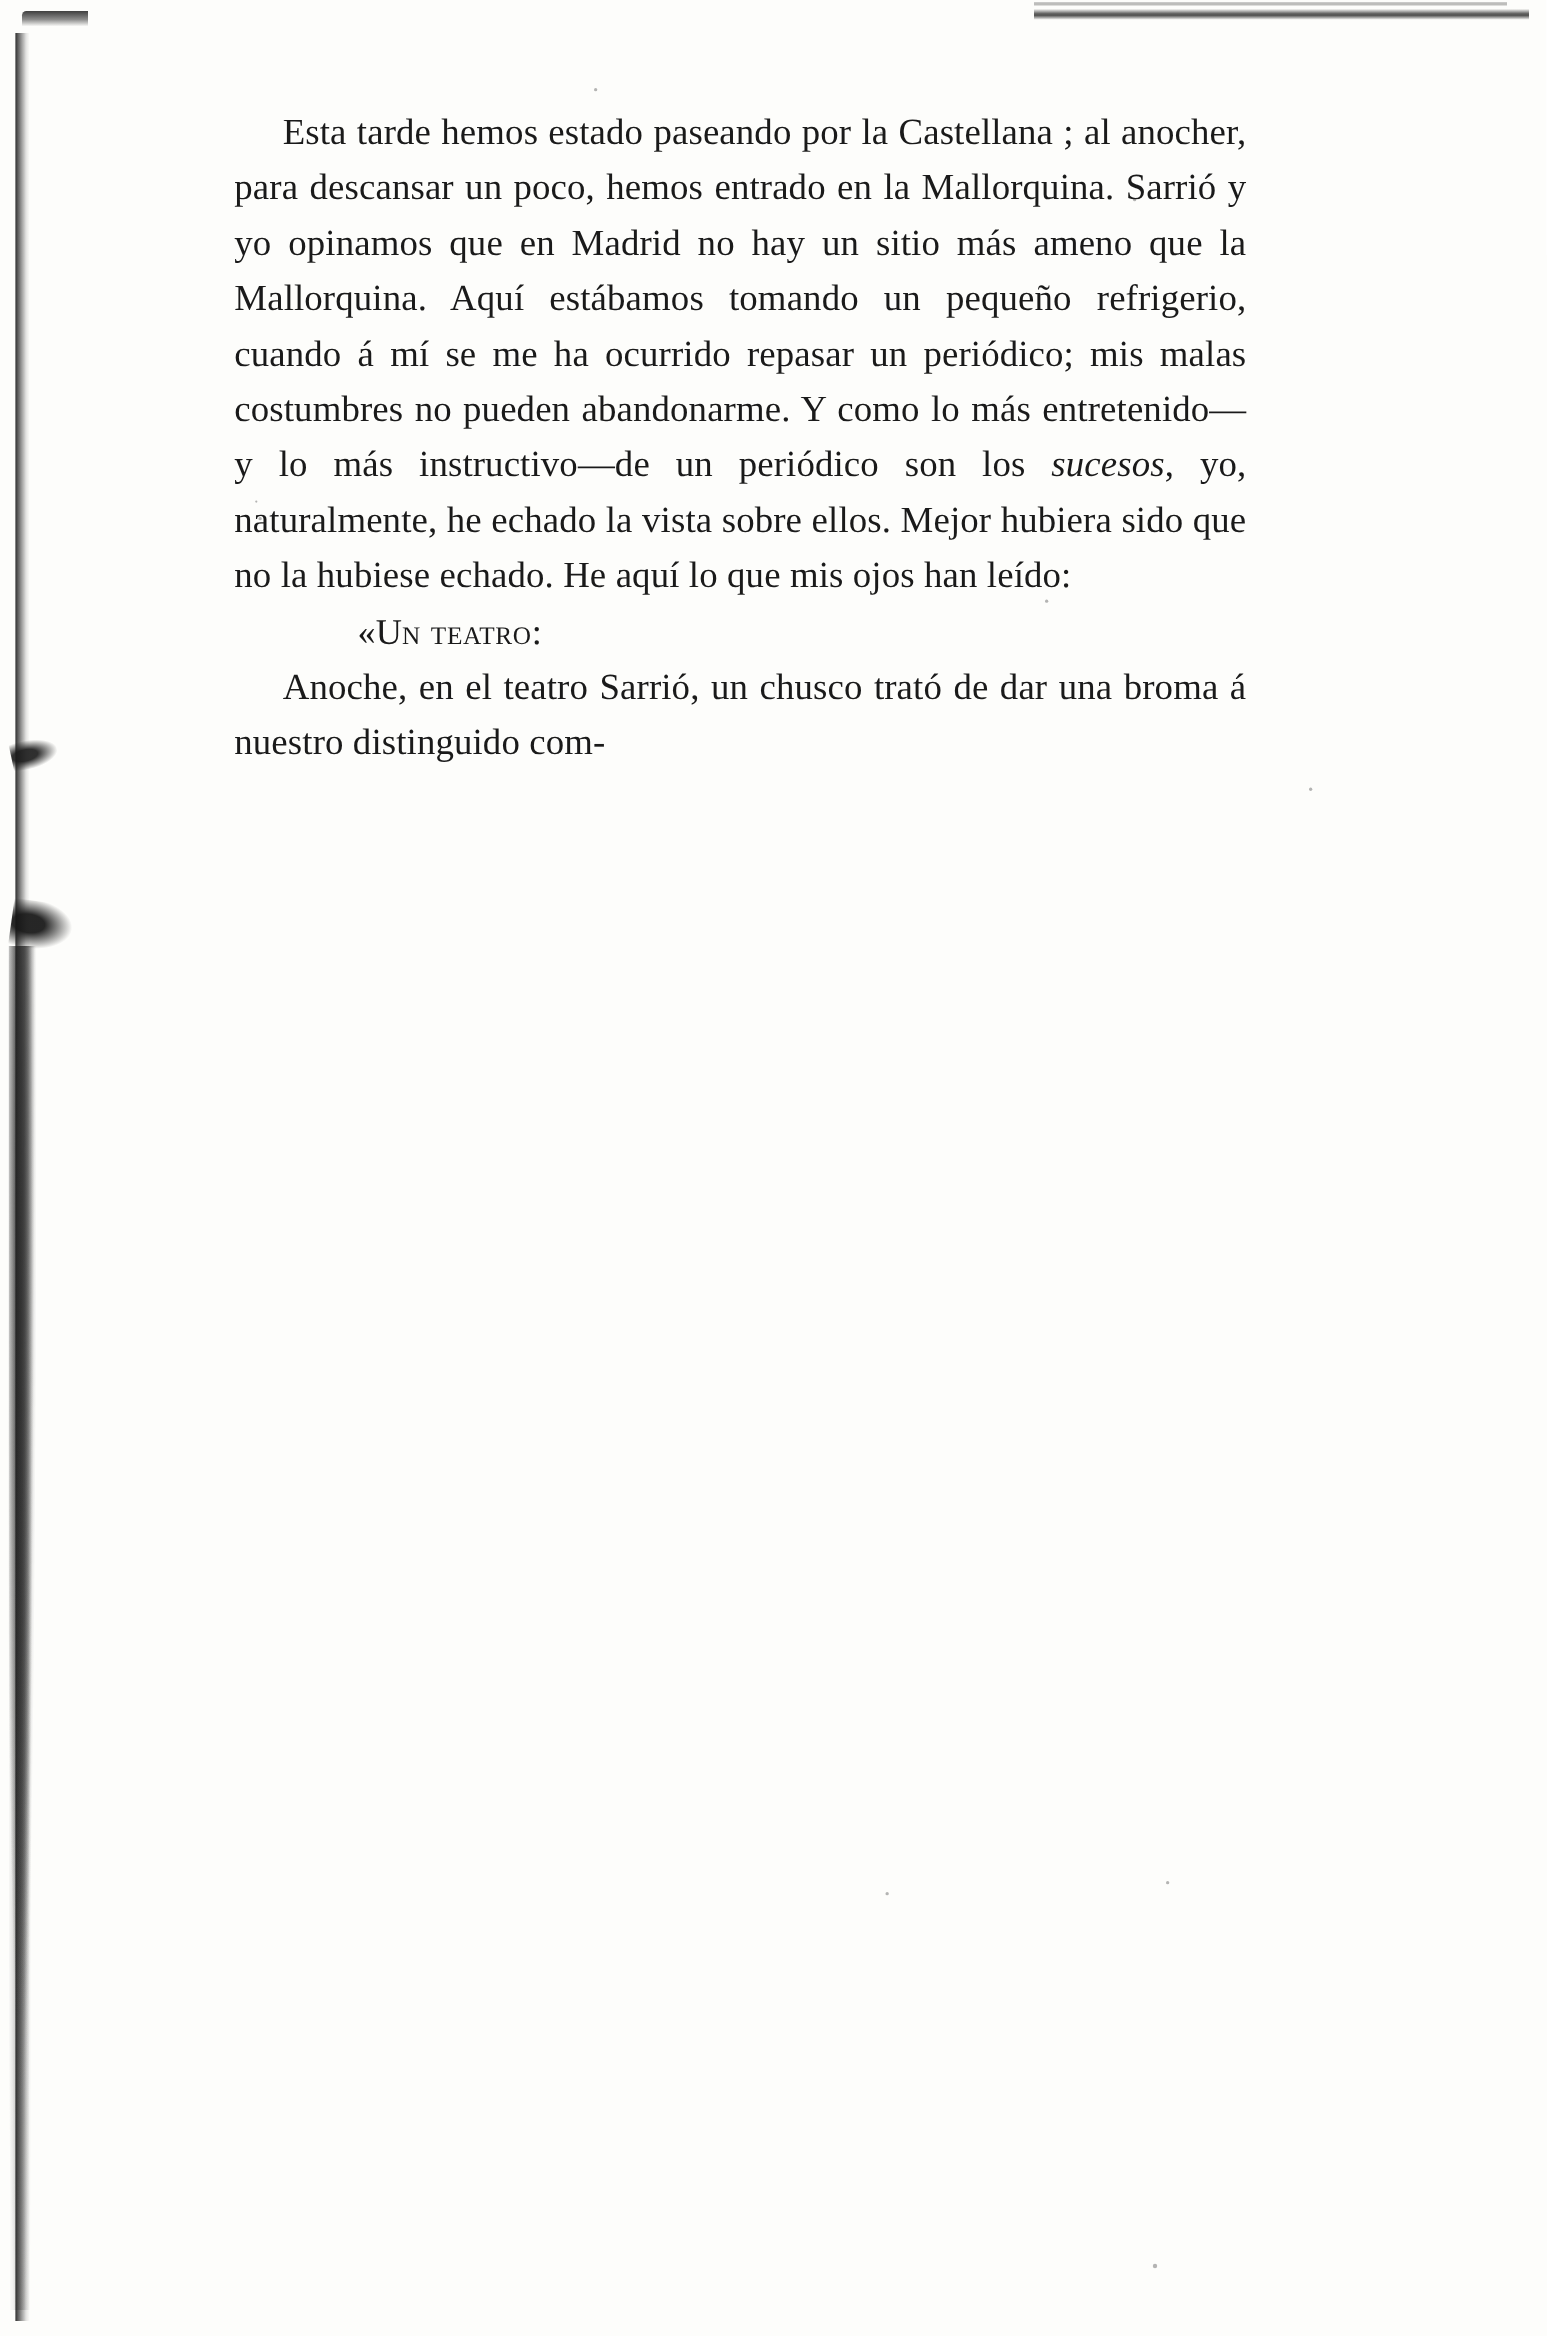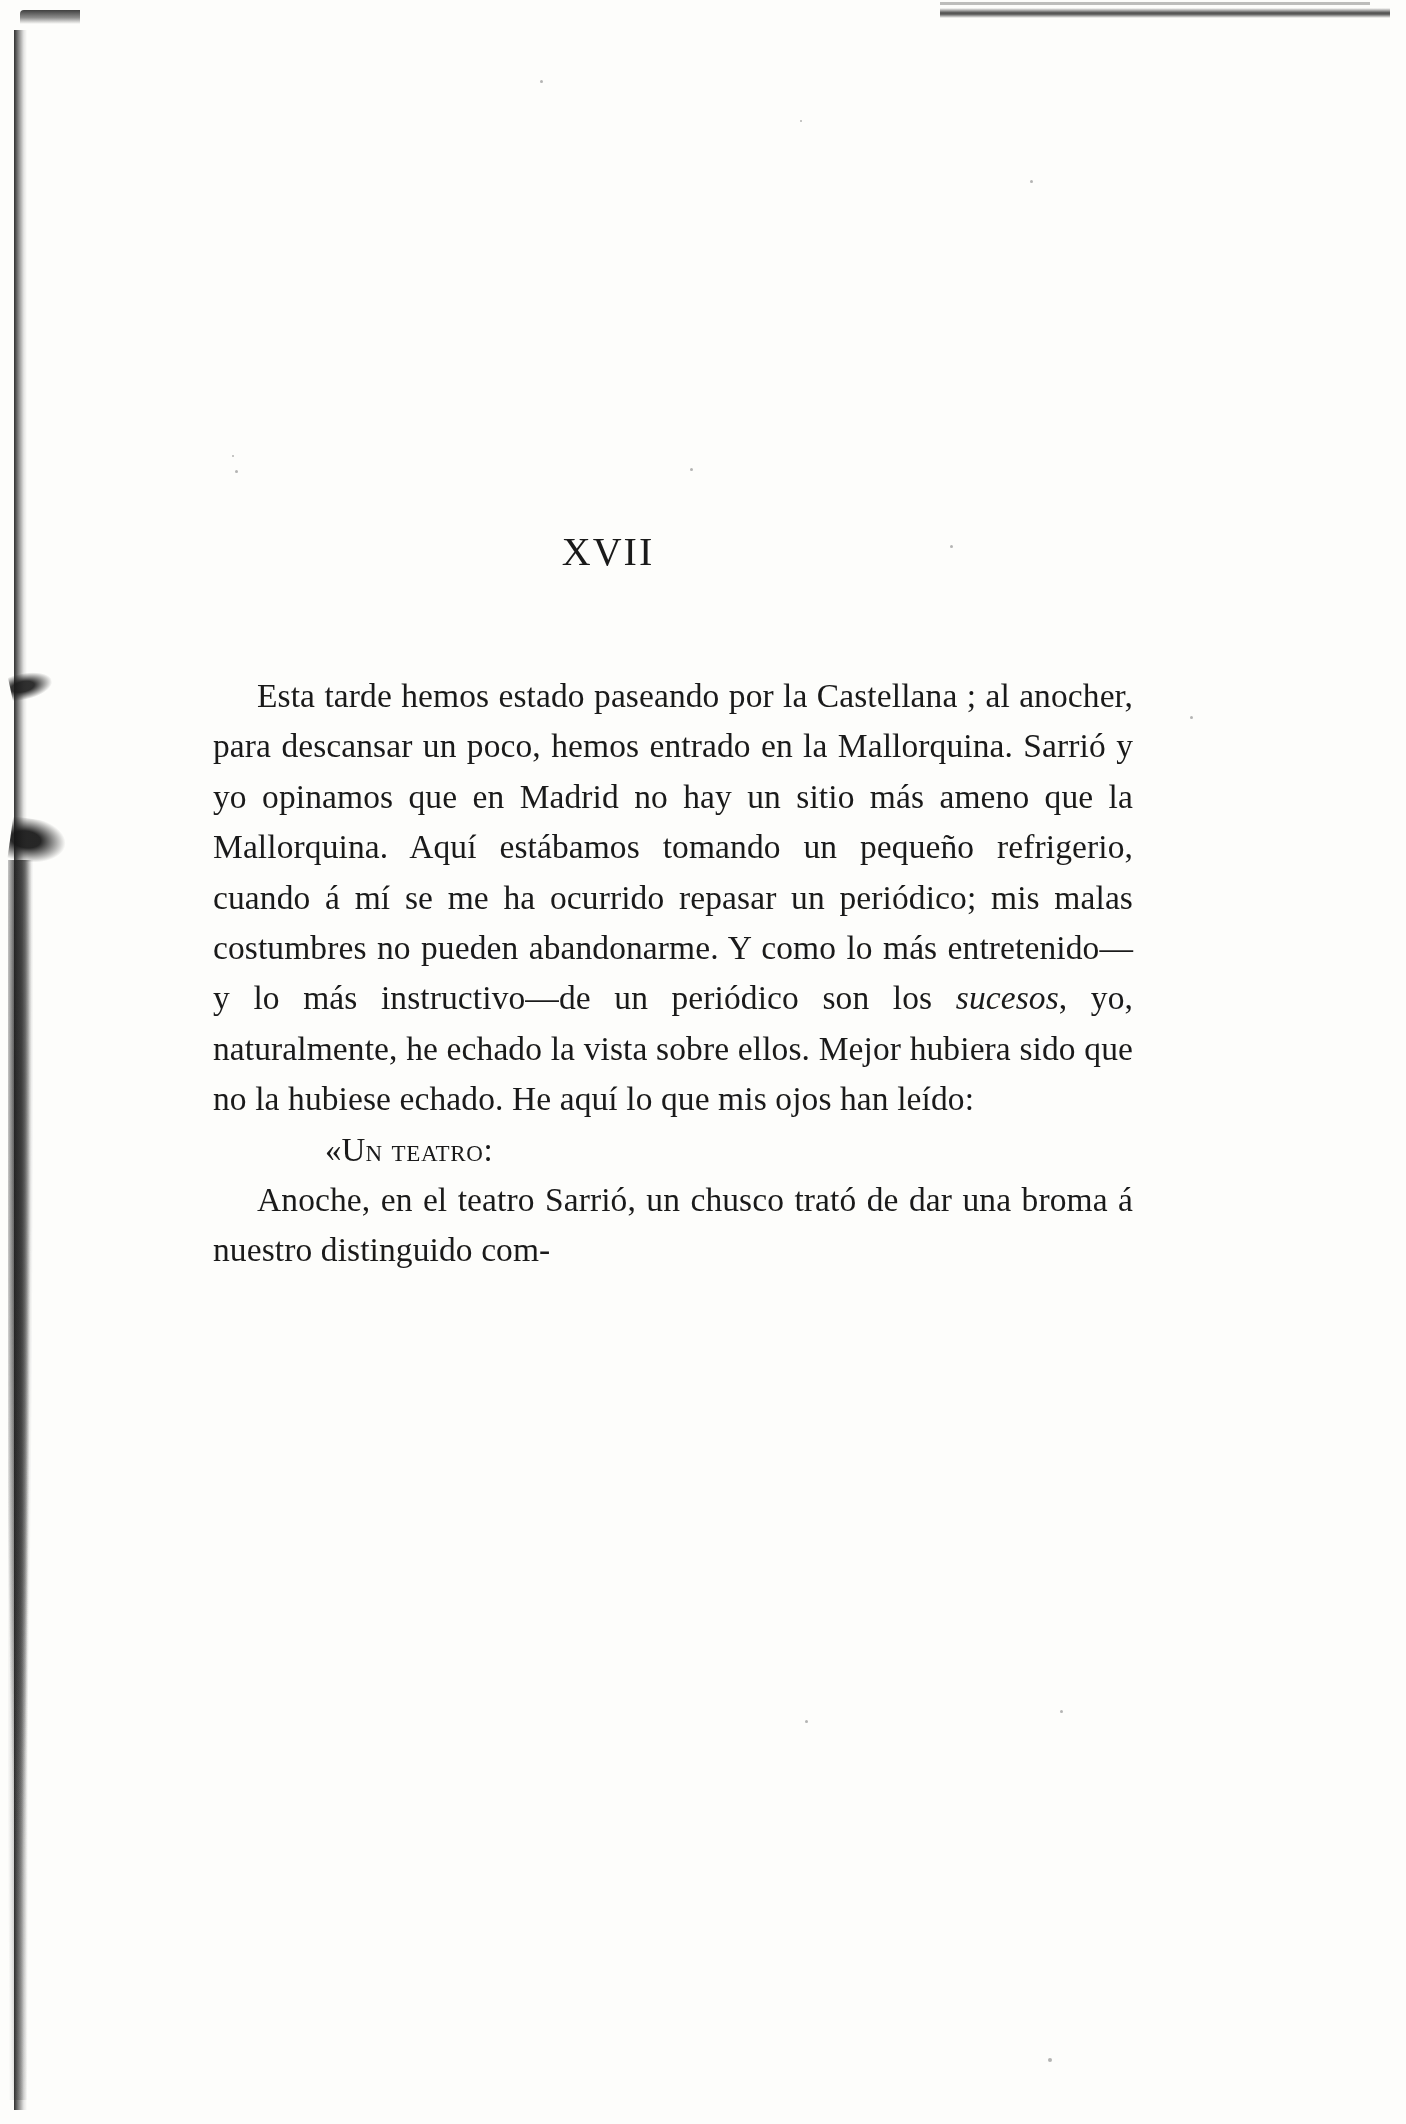--- a/index.html
+++ b/index.html
@@ -172,21 +172,20 @@
   <div class="dust" style="left:690px; top:468px; width:3px; height:3px;"></div>
   <div class="dust" style="left:1190px; top:716px; width:3px; height:3px;"></div>
   <div class="dust" style="left:1060px; top:1710px; width:3px; height:3px;"></div>
   <div class="dust" style="left:805px; top:1720px; width:3px; height:3px;"></div>
   <div class="dust" style="left:1048px; top:2058px; width:4px; height:4px;"></div>
   <div class="dust" style="left:232px; top:455px; width:2px; height:2px;"></div>
   <div class="dust" style="left:950px; top:545px; width:3px; height:3px;"></div>
 
   <div class="content">
 
-    <div class="chapter-number">XVII</div>
 
     <div class="body-text">
 
 
       <p class="indent para-gap"><span>Esta tarde hemos estado paseando por la Castellana ; al anocher, para descansar un poco, hemos entrado en la Mallorquina. Sarrió y yo opinamos que en Madrid no hay un sitio más ameno que la Mallorquina. Aquí estábamos tomando un pequeño refrigerio, cuando á mí se me ha ocurrido repasar un periódico; mis malas costumbres no pueden abandonarme. Y como lo más entretenido—y lo más instructivo—de un periódico son los </span><em>sucesos</em><span>, yo, naturalmente, he echado la vista sobre ellos. Mejor hubiera sido que no la hubiese echado. He aquí lo que mis ojos han leído:</span></p>
 
       <p class="quote-line"><span>«</span><span>U</span><span class="smallcaps">n </span><span class="smallcaps">teatro</span><span>:</span></p>
 
       <p class="news-para">Anoche, en el teatro Sarrió, un chusco trató de dar una broma á nuestro distinguido com-</p>
 

